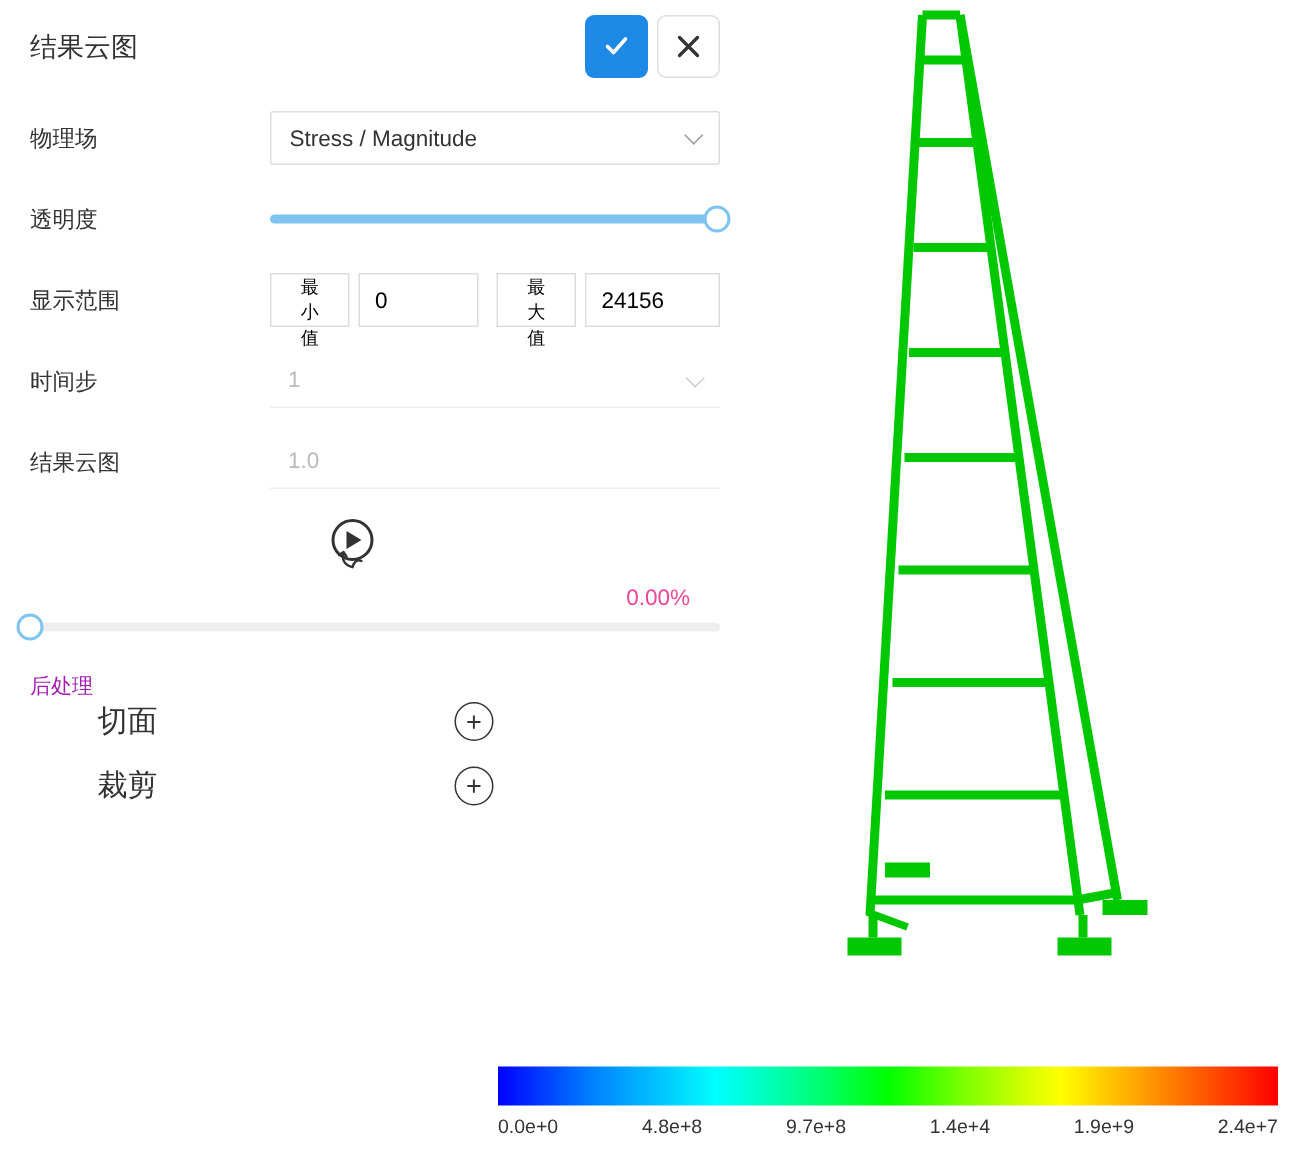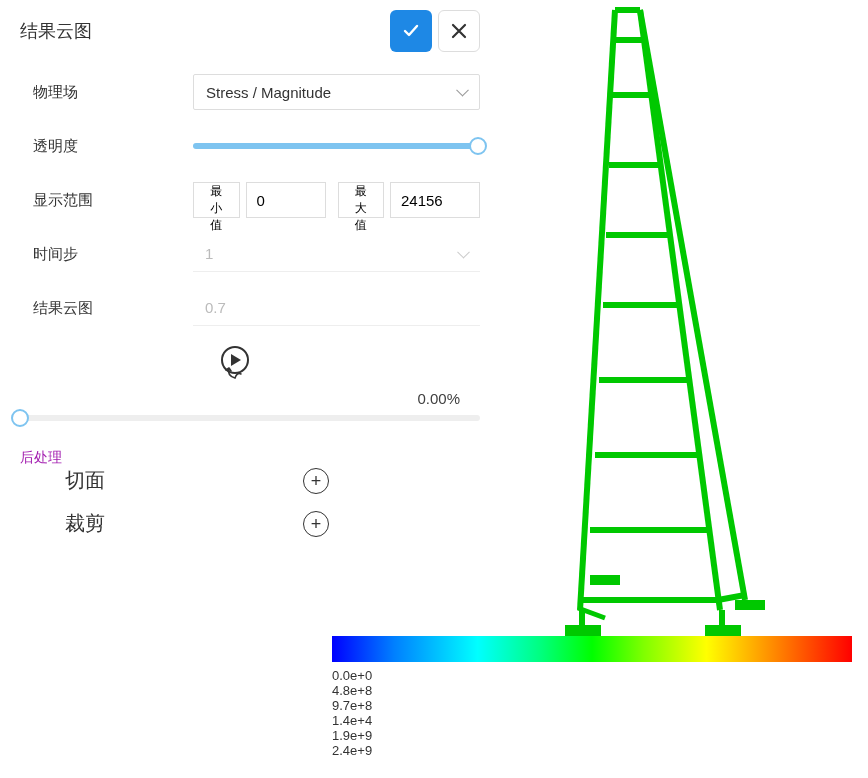--- a/index.html
+++ b/index.html
@@ -5,47 +5,47 @@
 * { box-sizing: border-box; margin: 0; padding: 0; font-family: -apple-system, "Microsoft YaHei", sans-serif; }
 body { width: 868px; height: 778px; background: #fff; color: #333; position: relative; overflow: hidden; }
 .panel { width: 500px; padding: 10px 20px 20px 20px; }
 .panel-header { display: flex; align-items: center; justify-content: space-between; margin-bottom: 22px; }
 .panel-title { font-size: 18px; color: #333; text-align: center; }
 .header-buttons { display: flex; gap: 6px; }
 .btn { width: 42px; height: 42px; border-radius: 6px; display: flex; align-items: center; justify-content: center; cursor: pointer; }
 .btn-confirm { background: #1E88E5; }
 .btn-close { background: #fff; border: 1px solid #ddd; }
 .row { display: flex; align-items: center; margin-bottom: 18px; min-height: 36px; }
-.row-label { width: 160px; font-size: 15px; color: #333; margin-left: 13px; }
+.row-label { width: 160px; font-size: 15px; color: #333; }
 .row-control { flex: 1; display: flex; align-items: center; gap: 6px; }
 .select { flex: 1; height: 36px; border: 1px solid #ddd; border-radius: 2px; padding: 0 34px 0 12px; font-size: 15px; color: #333; position: relative; display: flex; align-items: center; cursor: pointer; }
 .select::after { content: ""; position: absolute; right: 12px; top: 50%; width: 8px; height: 8px; border-right: 1px solid #999; border-bottom: 1px solid #999; transform: translateY(-70%) rotate(45deg); }
 .slider-track { flex: 1; height: 6px; background: #7EC4F0; border-radius: 3px; position: relative; margin-right: 2px; }
 .slider-thumb { position: absolute; right: -9px; top: 50%; transform: translateY(-50%); width: 18px; height: 18px; background: #fff; border: 2px solid #7EC4F0; border-radius: 50%; cursor: pointer; }
 .range-btn { height: 36px; padding: 0 14px; border: 1px solid #ddd; background: #fff; font-size: 12px; cursor: pointer; }
 .range-input { height: 36px; width: 80px; border: 1px solid #ddd; padding: 0 10px; font-size: 15px; }
 .range-input.wide { width: 90px; }
 .row-control .spacer { flex: 1; }
 .disabled-select { flex: 1; height: 36px; border-bottom: 1px solid #eee; padding: 0 34px 0 12px; font-size: 15px; color: #bbb; position: relative; display: flex; align-items: center; }
 .disabled-select::after { content: ""; position: absolute; right: 12px; top: 50%; width: 8px; height: 8px; border-right: 1px solid #ccc; border-bottom: 1px solid #ccc; transform: translateY(-70%) rotate(45deg); }
 .disabled-text { flex: 1; height: 36px; border-bottom: 1px solid #eee; padding: 0 12px; font-size: 15px; color: #bbb; display: flex; align-items: center; }
 .play-area { margin: 10px 0 6px 195px; }
 .play-icon { width: 40px; height: 40px; display: flex; align-items: center; justify-content: center; cursor: pointer; position: relative; }
 .progress-row { display: flex; justify-content: flex-end; padding-right: 20px; margin-bottom: 8px; }
-.progress-text { font-size: 15px; color: #404040; }
+.progress-text { font-size: 15px; color: #ec4899; }
 .progress-slider { position: relative; height: 6px; background: #eee; border-radius: 3px; margin: 8px 0 28px 0; }
 .progress-thumb { position: absolute; left: -9px; top: 50%; transform: translateY(-50%); width: 18px; height: 18px; background: #fff; border: 2px solid #7EC4F0; border-radius: 50%; cursor: pointer; }
 .section-title { font-size: 14px; color: #a21caf; }
 .post-row { display: flex; align-items: center; margin-bottom: 16px; }
 .post-label { width: 283px; padding-left: 45px; font-size: 20px; }
 .icon-circle { width: 26px; height: 26px; border: 1.5px solid #333; border-radius: 50%; display: flex; align-items: center; justify-content: center; cursor: pointer; font-size: 18px; line-height: 1; }
 .viewport { position: absolute; left: 510px; top: 0; width: 358px; height: 660px; }
 .colorbar-area { position: absolute; left: 332px; bottom: 20px; width: 520px; }
 .colorbar { height: 26px; background: linear-gradient(to right, #0000ff 0%, #0080ff 12%, #00ffff 28%, #00ff80 40%, #00ff00 50%, #80ff00 60%, #ffff00 72%, #ff8000 86%, #ff0000 100%); }
-.colorbar-ticks { display: flex; justify-content: space-between; margin-top: 6px; font-size: 13px; color: #333; flex-direction: column; }
+.colorbar-ticks { display: flex; justify-content: space-between; margin-top: 6px; font-size: 13px; color: #333; }
 svg { display: block; }
 </style>
 </head>
 <body>
 
 <div class="panel">
   <div class="panel-header">
     <div class="panel-title">结果云图</div>
     <div class="header-buttons">
       <div class="btn btn-confirm">
@@ -95,21 +95,21 @@
     <div class="row-control">
       <div class="disabled-select">
         <span>1</span>
       </div>
     </div>
   </div>
 
   <div class="row">
     <div class="row-label">结果云图</div>
     <div class="row-control">
-      <div class="disabled-text">0.7</div>
+      <div class="disabled-text">1.0</div>
     </div>
   </div>
 
   <div class="play-area">
     <div class="play-icon">
       <svg width="40" height="40" viewBox="0 0 40 40">
         <circle cx="20" cy="16" r="13" stroke="#333" stroke-width="2" fill="none"></circle>
         <path d="M16 10 L16 22 L26 16 Z" fill="#333"></path>
         <path d="M14 24 Q12 32 20 34 Q22 28 26 30 M14 24 L11 26 M14 24 L16 27" stroke="#333" stroke-width="1.6" fill="none" stroke-linecap="round"></path>
       </svg>
@@ -177,15 +177,15 @@
 </div>
 
 <div class="colorbar-area">
   <div class="colorbar"></div>
   <div class="colorbar-ticks">
     <span>0.0e+0</span>
     <span>4.8e+8</span>
     <span>9.7e+8</span>
     <span>1.4e+4</span>
     <span>1.9e+9</span>
-    <span>2.4e+9</span>
+    <span>2.4e+7</span>
   </div>
 </div>
 
 </body></html>

